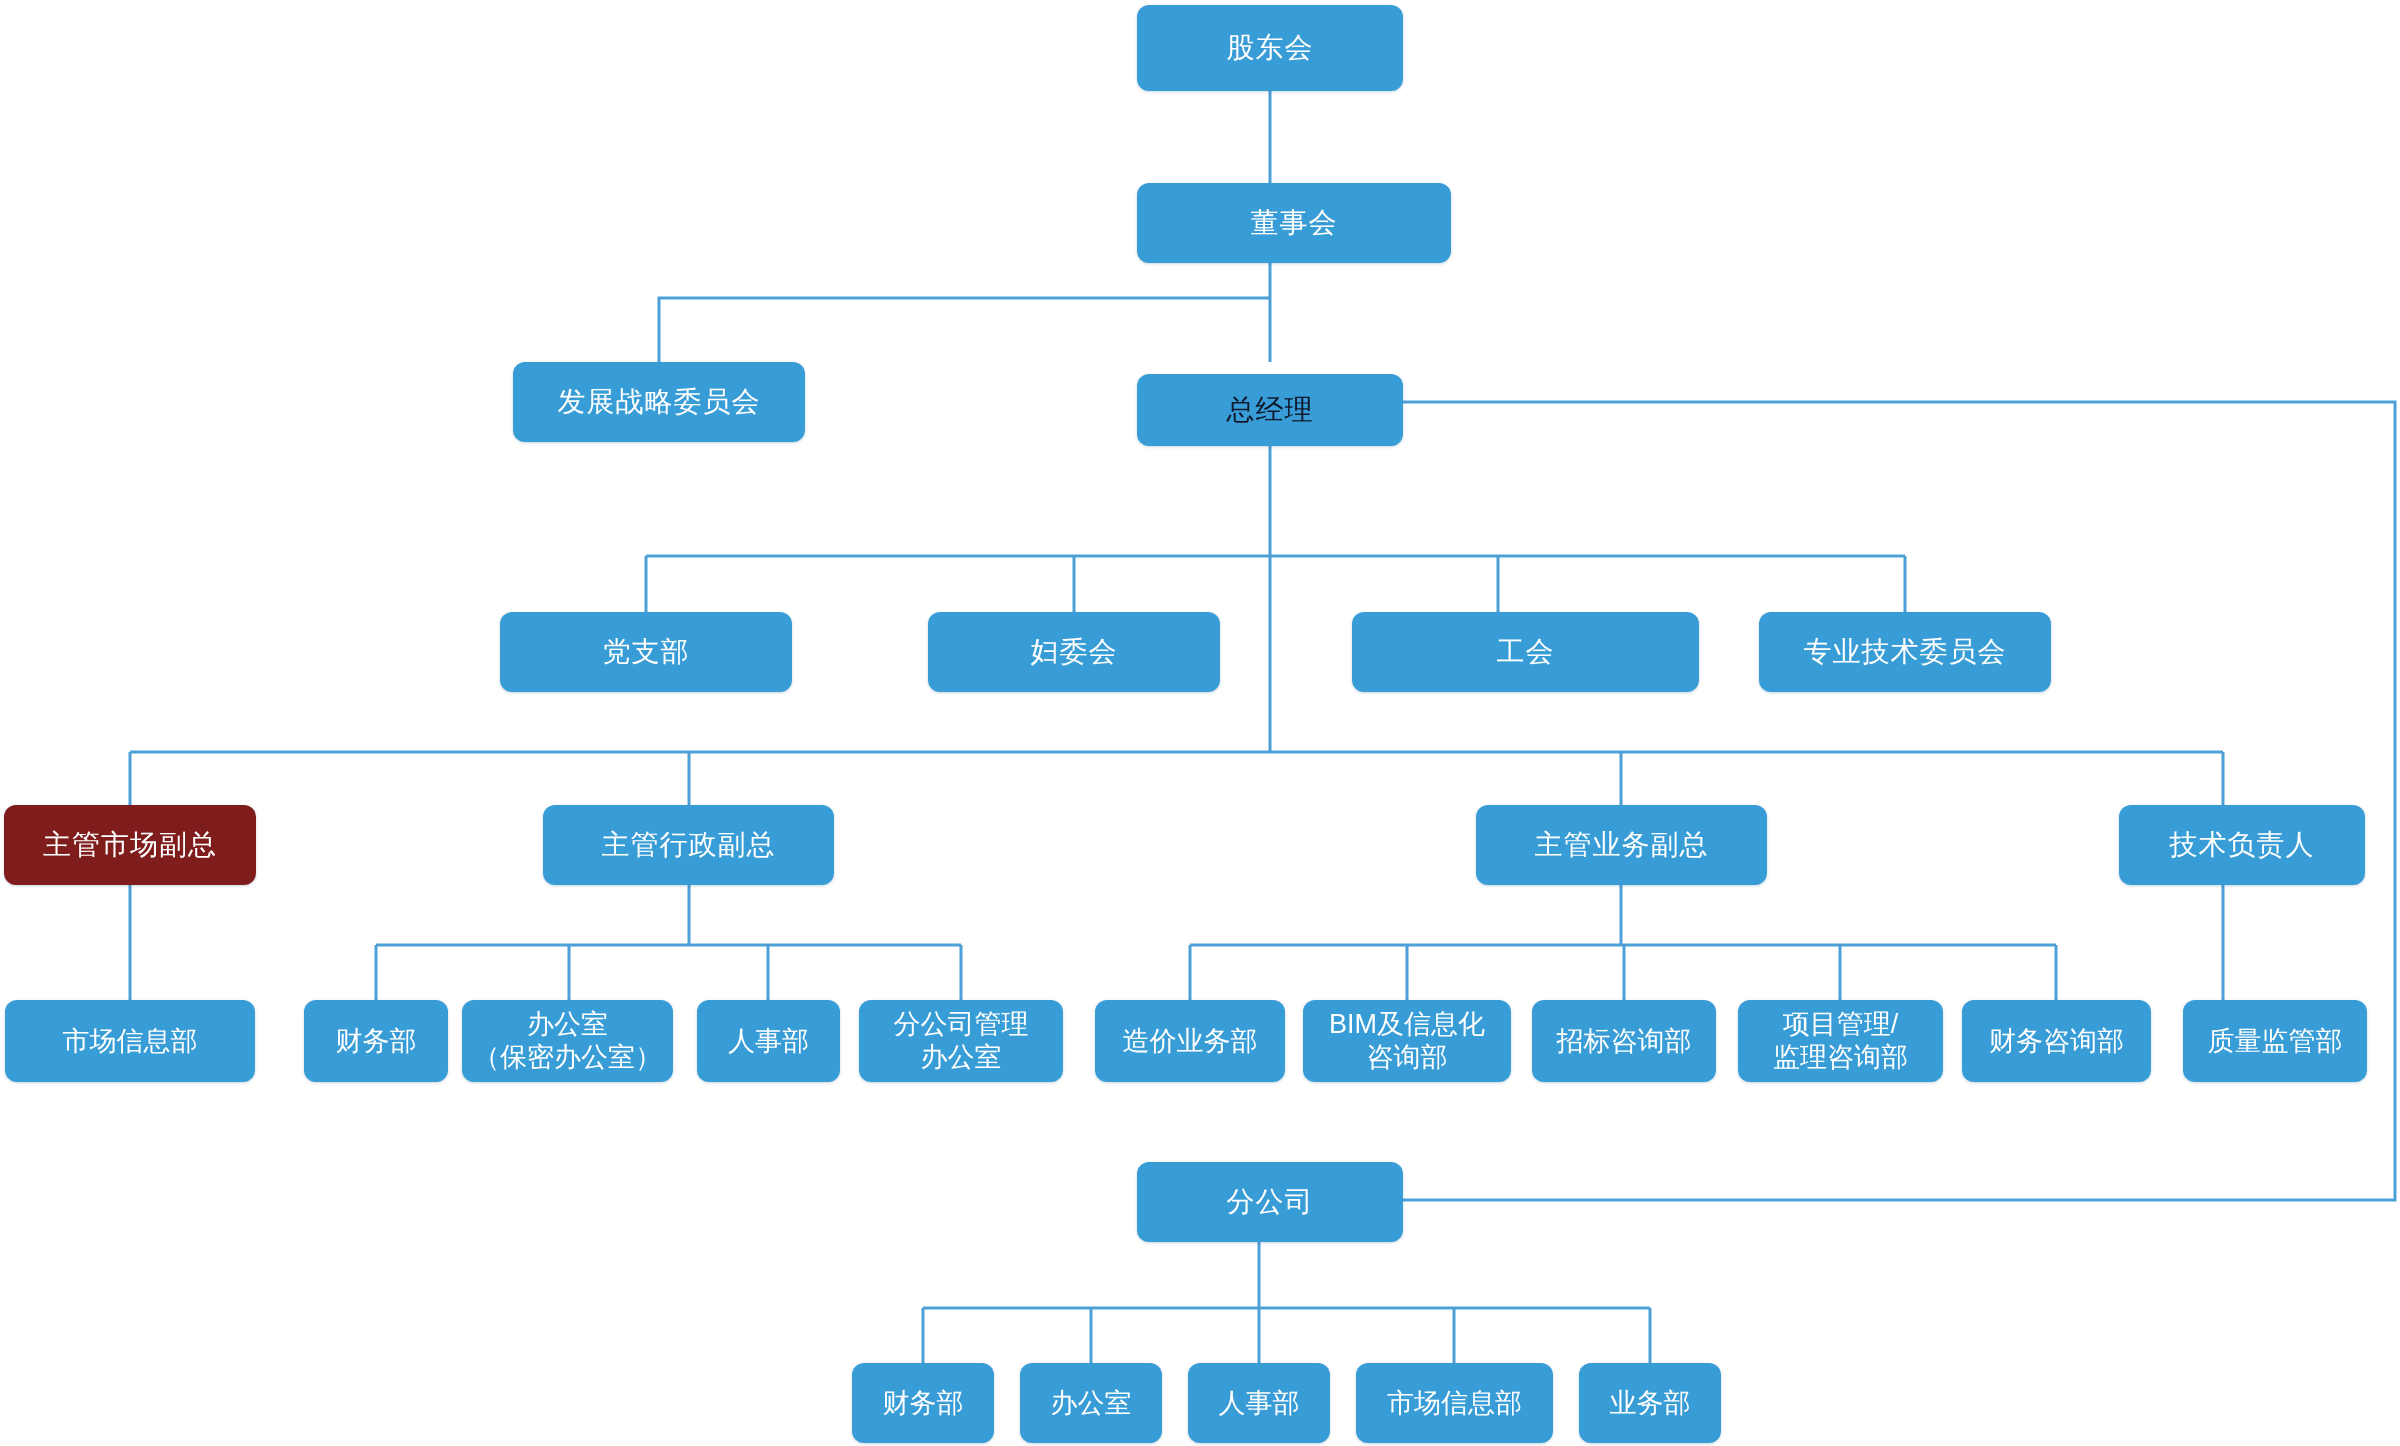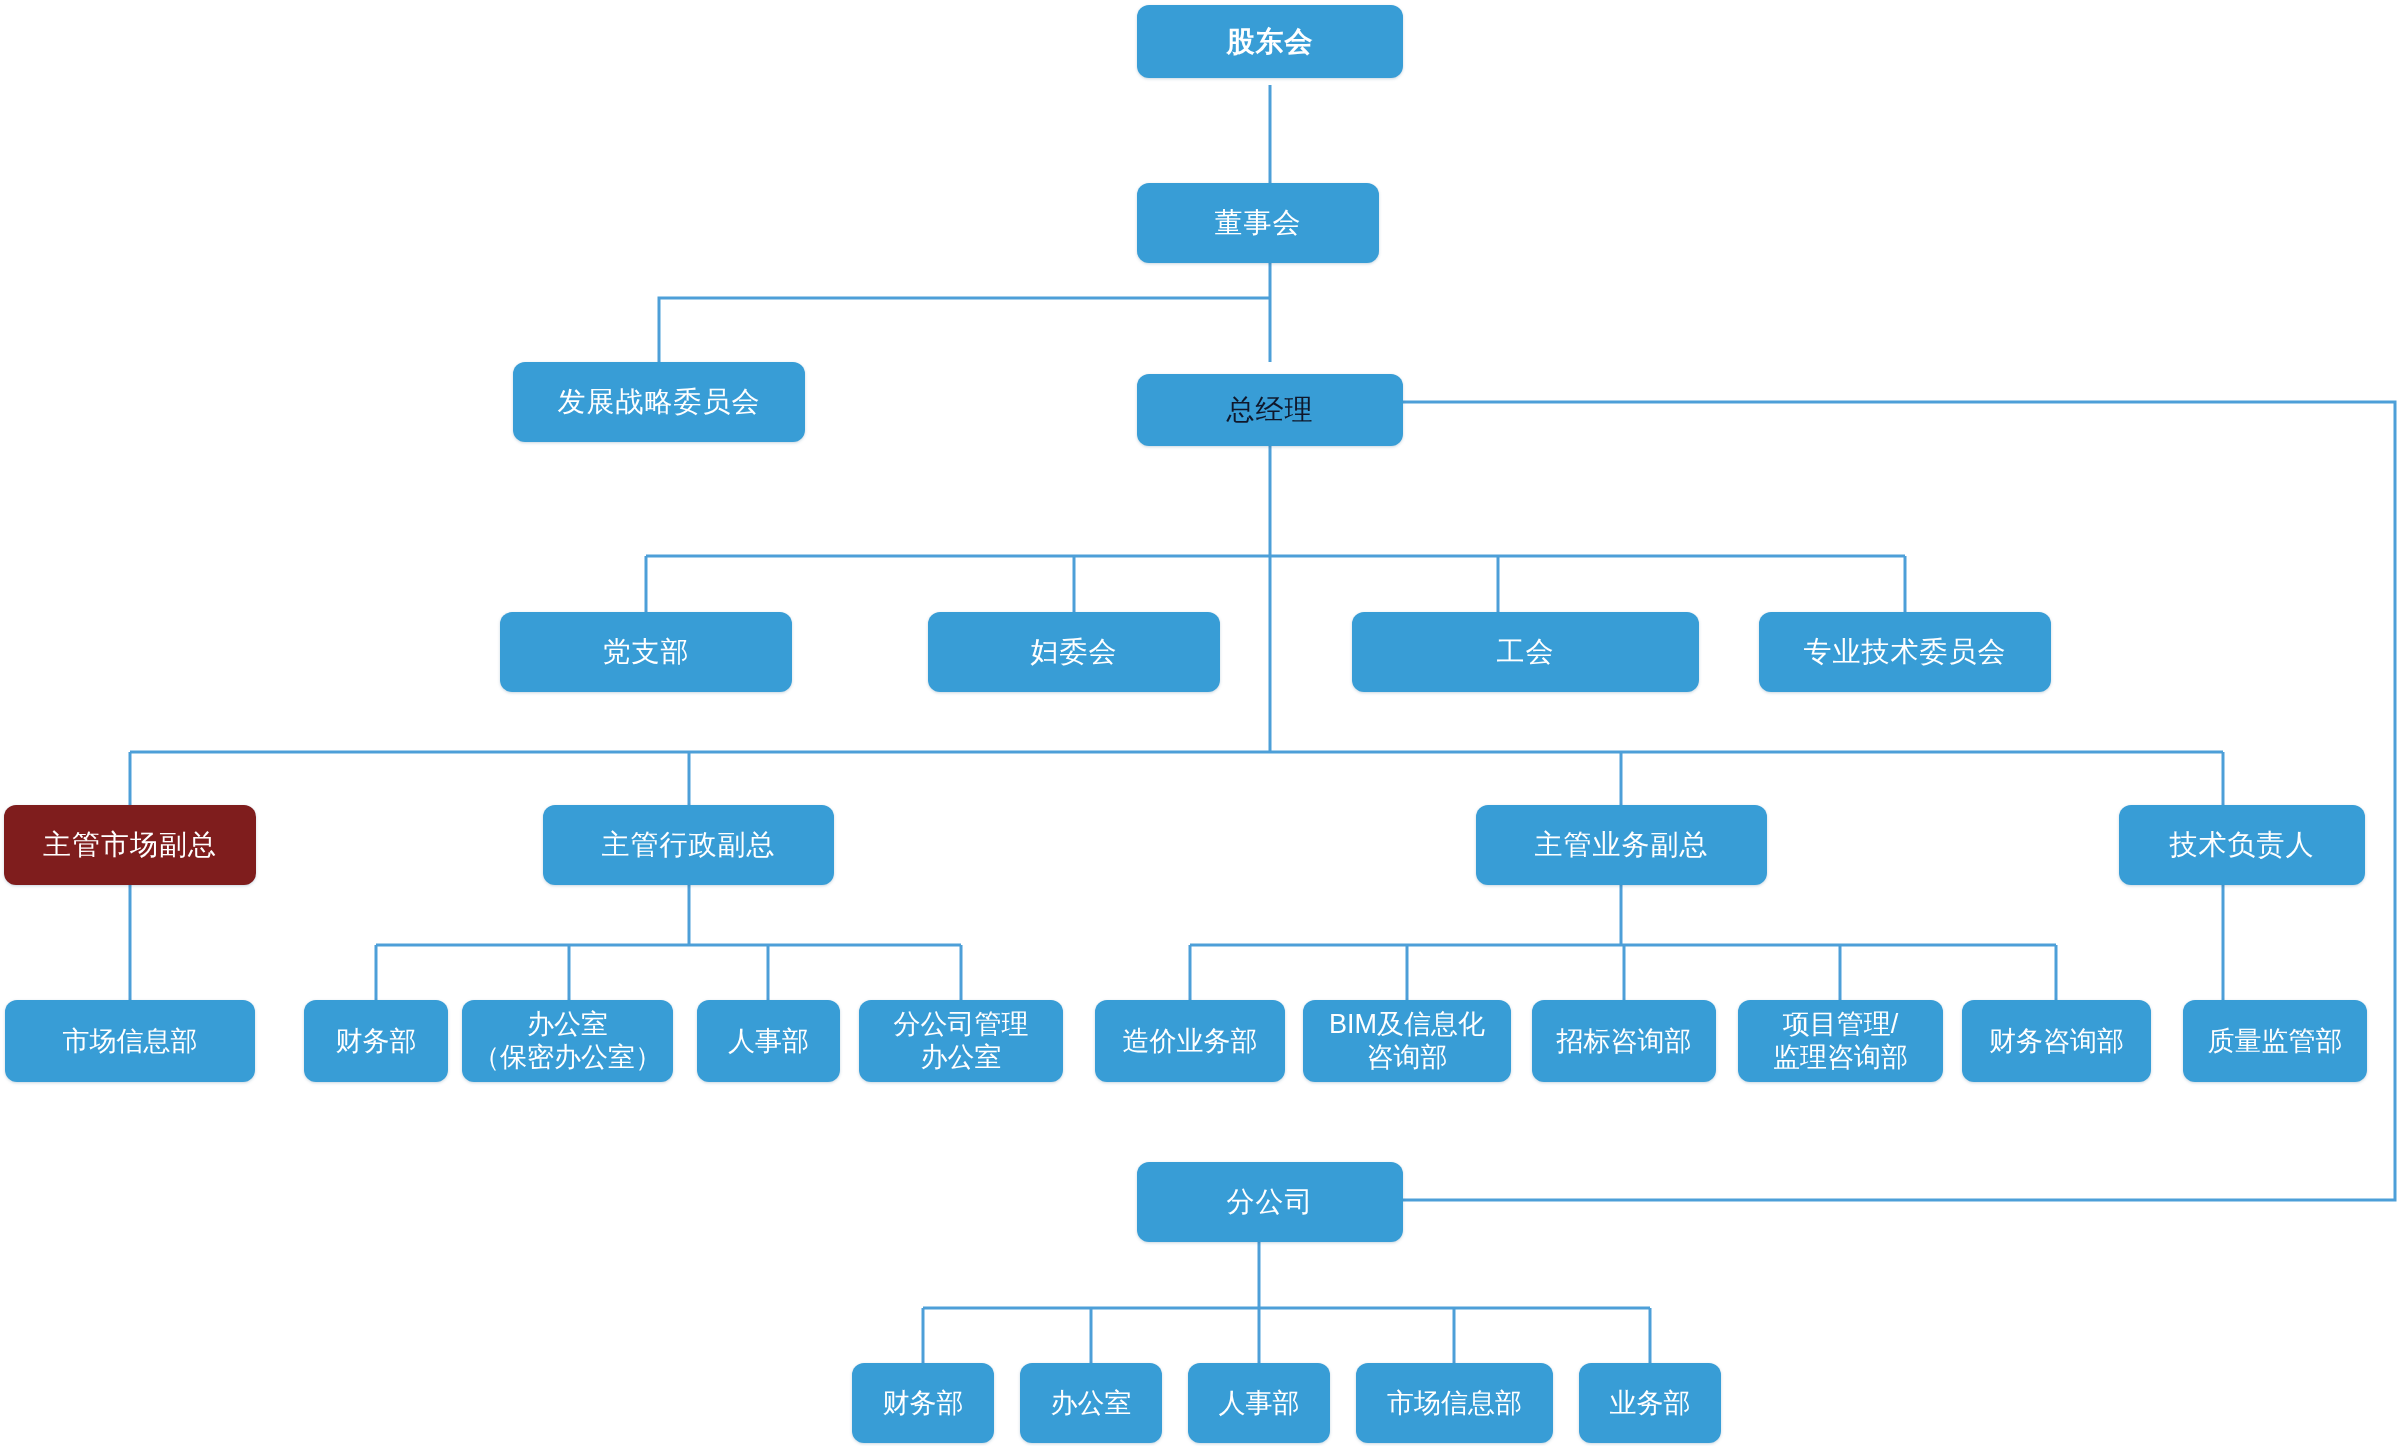--- a/index.html
+++ b/index.html
@@ -79,22 +79,22 @@
       <polyline points="2223,885 2223,1000" fill="none" stroke="#4D9FD8" stroke-width="3"></polyline>
       <polyline points="1403,402 2395,402 2395,1200 1403,1200" fill="none" stroke="#4D9FD8" stroke-width="3"></polyline>
       <polyline points="1259,1242 1259,1363" fill="none" stroke="#4D9FD8" stroke-width="3"></polyline>
       <polyline points="923,1308 1650,1308" fill="none" stroke="#4D9FD8" stroke-width="3"></polyline>
       <polyline points="923,1308 923,1363" fill="none" stroke="#4D9FD8" stroke-width="3"></polyline>
       <polyline points="1091,1308 1091,1363" fill="none" stroke="#4D9FD8" stroke-width="3"></polyline>
       <polyline points="1454,1308 1454,1363" fill="none" stroke="#4D9FD8" stroke-width="3"></polyline>
       <polyline points="1650,1308 1650,1363" fill="none" stroke="#4D9FD8" stroke-width="3"></polyline>
     </svg>
   <div id="nodes-layer">
-      <div class="org-node" style="left: 1137px; top: 5px; width: 266px; height: 73px; background: rgb(56, 157, 214); color: rgb(255, 255, 255); font-weight: bold;">股东会</div>
-      <div class="org-node" style="left: 1137px; top: 183px; width: 242px; height: 80px; background: rgb(56, 157, 214); color: rgb(255, 255, 255);">董事会</div>
+      <div class="org-node" style="left: 1137px; top: 5px; width: 266px; height: 86px; background: rgb(56, 157, 214); color: rgb(255, 255, 255);">股东会</div>
+      <div class="org-node" style="left: 1137px; top: 183px; width: 314px; height: 80px; background: rgb(56, 157, 214); color: rgb(255, 255, 255);">董事会</div>
       <div class="org-node" style="left: 513px; top: 362px; width: 292px; height: 80px; background: rgb(56, 157, 214); color: rgb(255, 255, 255);">发展战略委员会</div>
       <div class="org-node" style="left: 1137px; top: 362px; width: 266px; height: 72px; background: rgb(56, 157, 214); color: #0f172a; margin-top: 12px;">总经理</div>
       <div class="org-node" style="left: 500px; top: 612px; width: 292px; height: 80px; background: rgb(56, 157, 214); color: rgb(255, 255, 255); text-align: center;">党支部</div>
       <div class="org-node" style="left: 928px; top: 612px; width: 292px; height: 80px; background: rgb(56, 157, 214); color: rgb(255, 255, 255);">妇委会</div>
       <div class="org-node" style="left: 1352px; top: 612px; width: 347px; height: 80px; background: rgb(56, 157, 214); color: rgb(255, 255, 255);">工会</div>
       <div class="org-node" style="left: 1759px; top: 612px; width: 292px; height: 80px; background: rgb(56, 157, 214); color: rgb(255, 255, 255);">专业技术委员会</div>
       <div class="org-node" style="left: 4px; top: 805px; width: 252px; height: 80px; background: #7f1d1d; color: rgb(255, 255, 255);">主管市场副总</div>
       <div class="org-node" style="left: 543px; top: 805px; width: 291px; height: 80px; background: rgb(56, 157, 214); color: rgb(255, 255, 255);">主管行政副总</div>
       <div class="org-node" style="left: 1476px; top: 805px; width: 291px; height: 80px; background: rgb(56, 157, 214); color: rgb(255, 255, 255);">主管业务副总</div>
       <div class="org-node" style="left: 2119px; top: 805px; width: 246px; height: 80px; background: rgb(56, 157, 214); color: rgb(255, 255, 255);">技术负责人</div>

